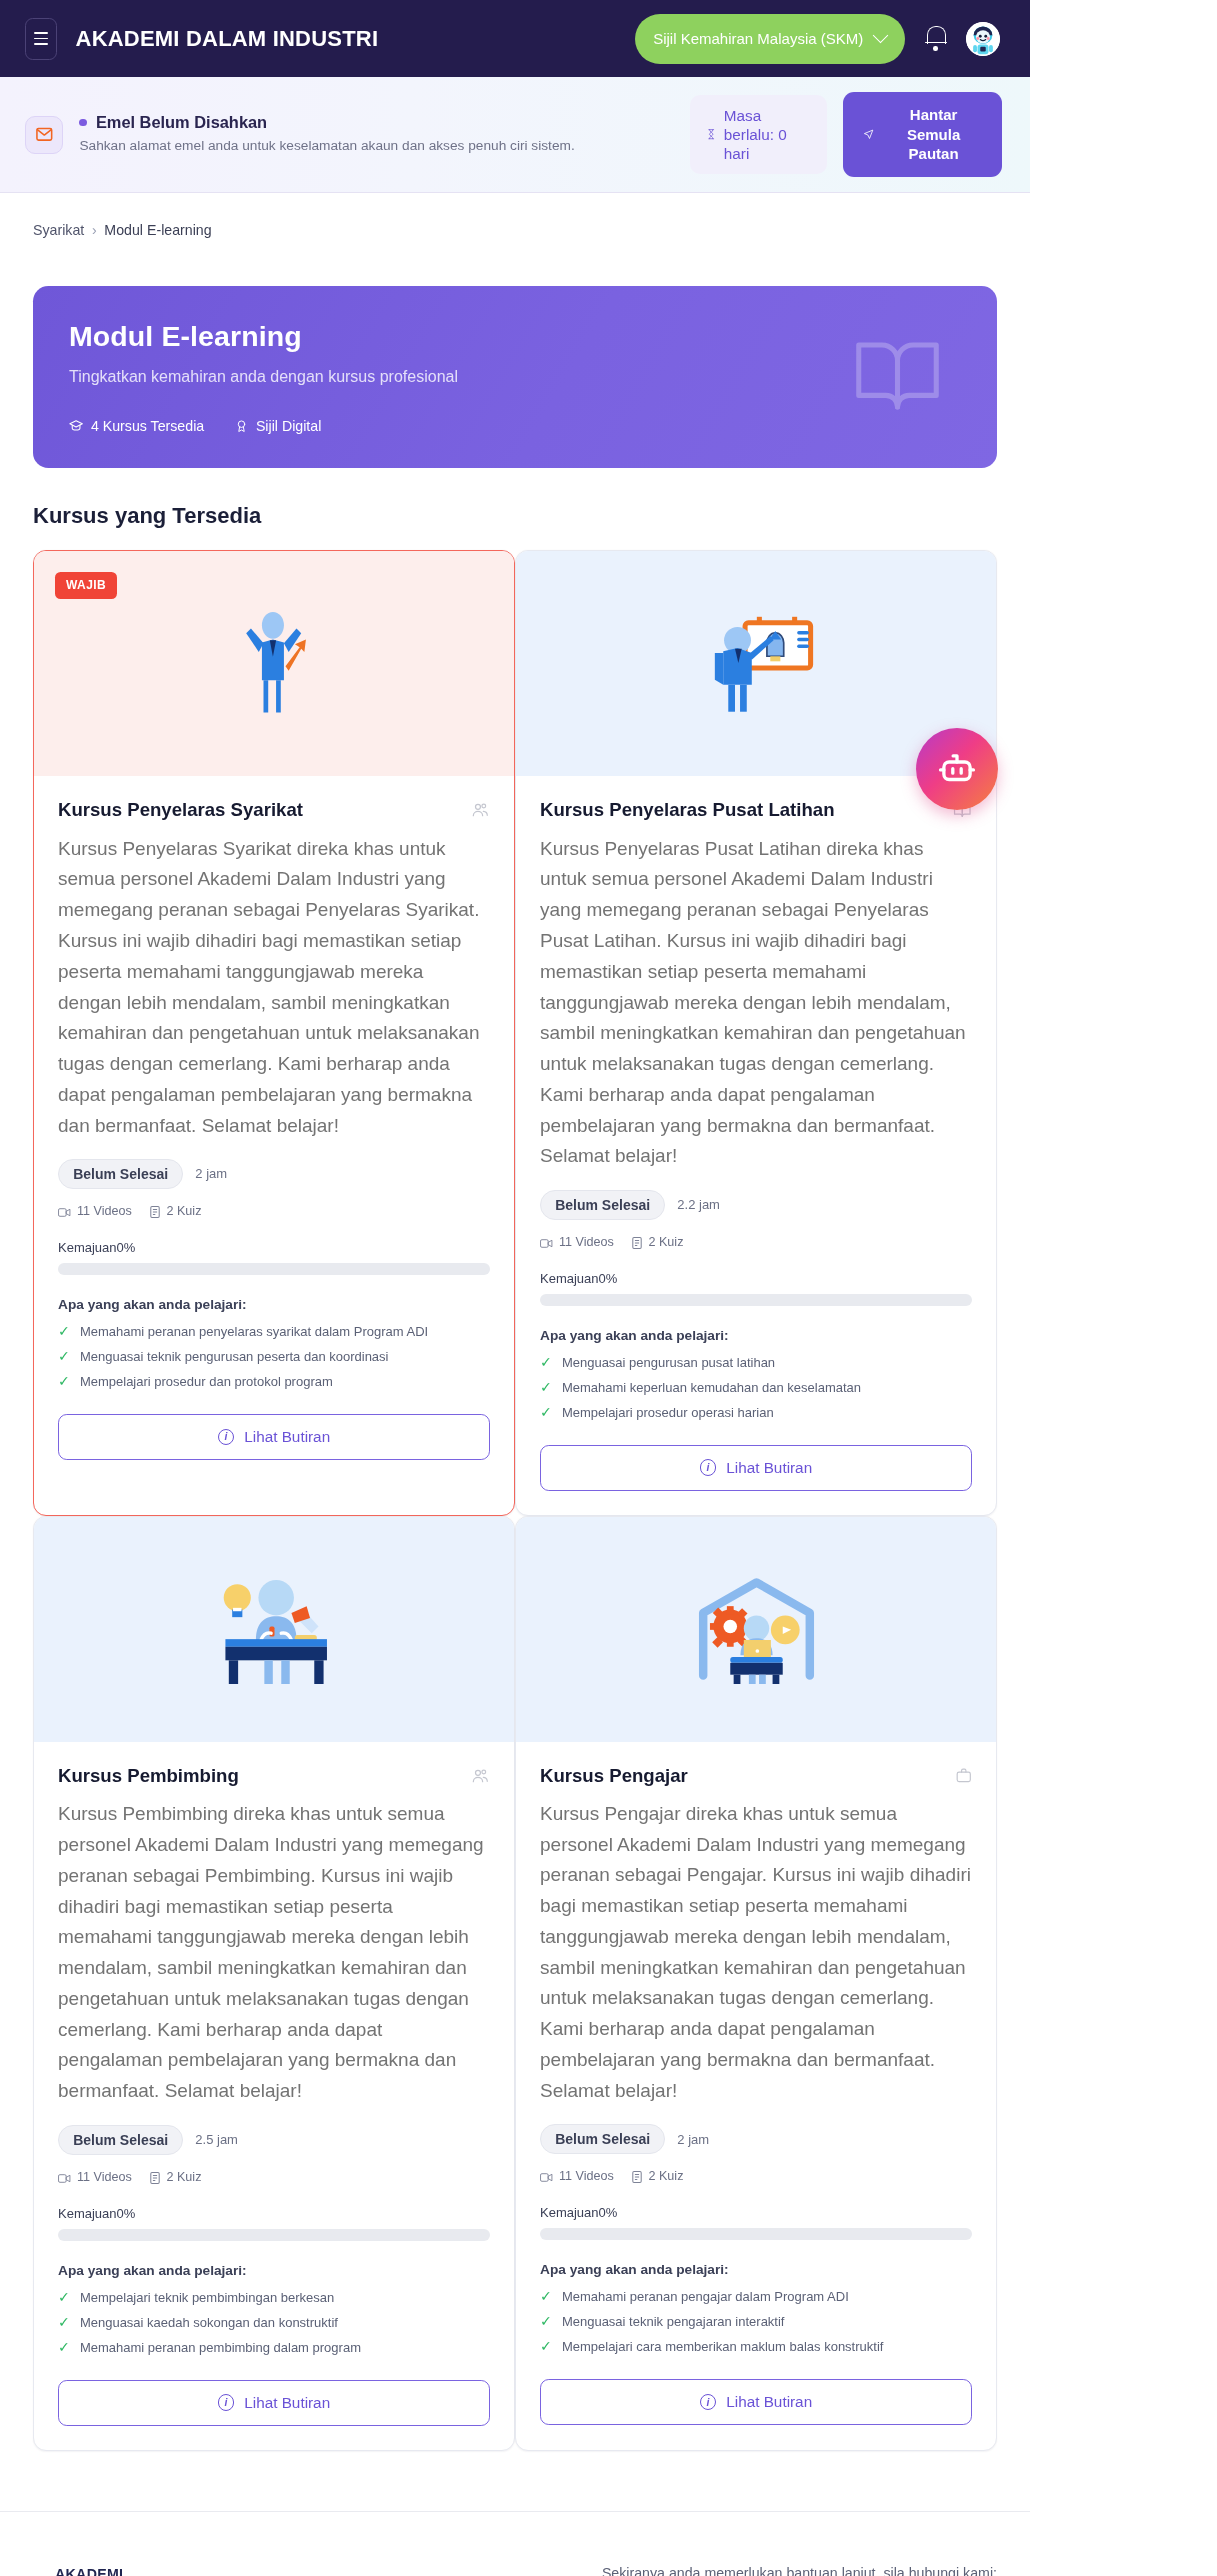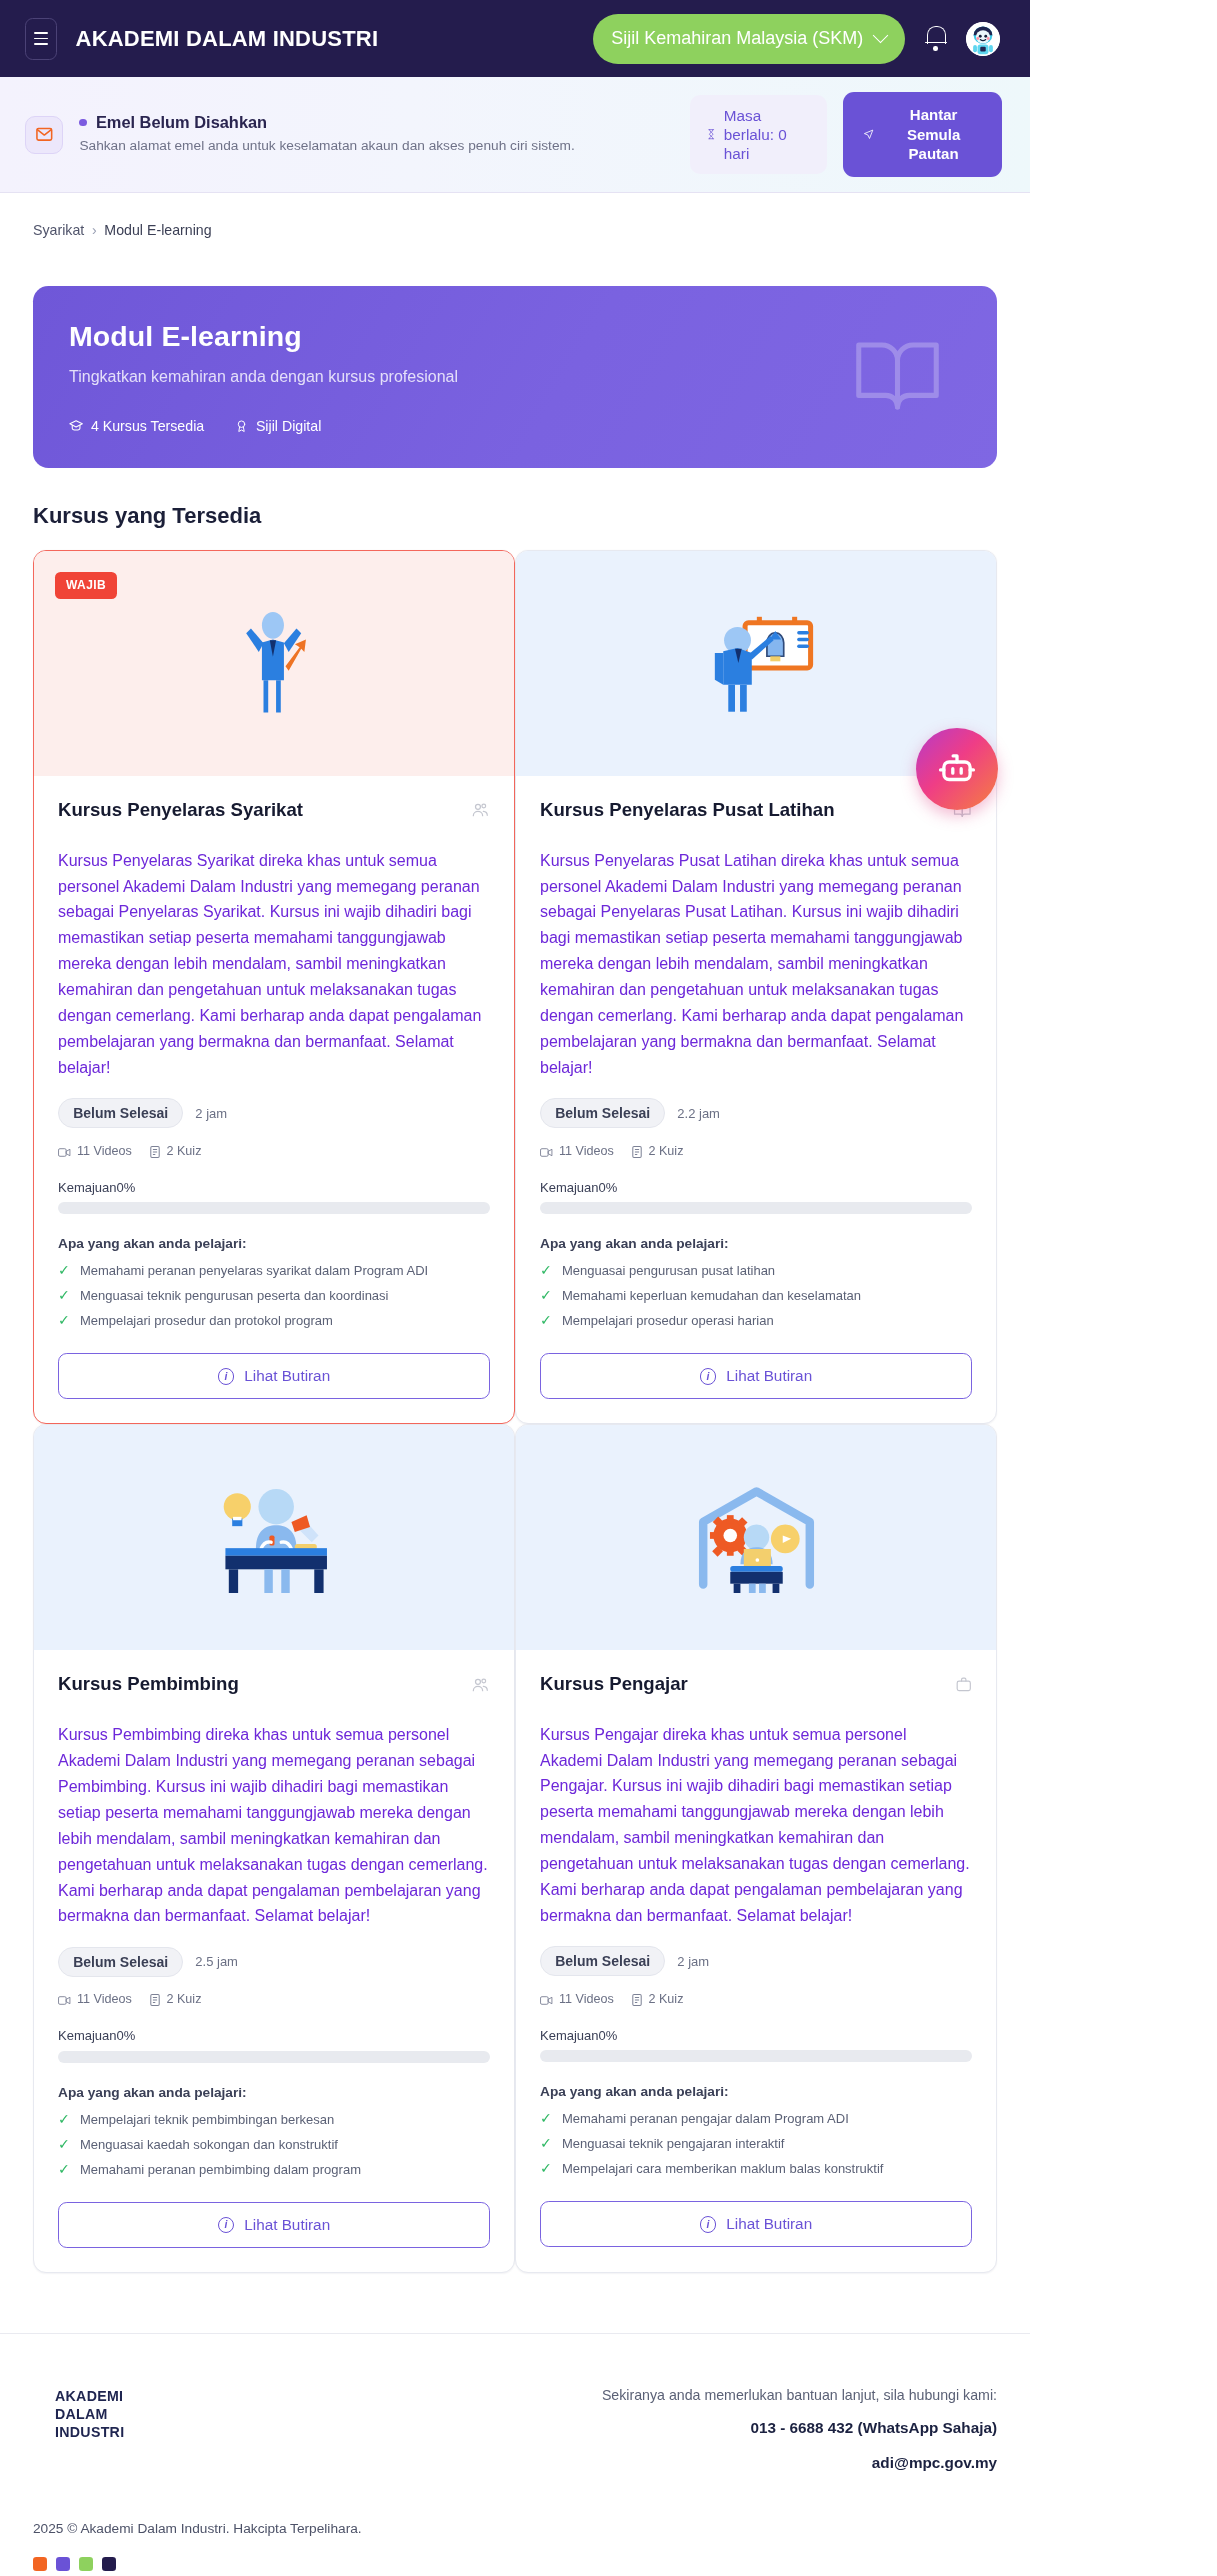--- a/index.html
+++ b/index.html
@@ -22,21 +22,21 @@
     display:flex;align-items:center;justify-content:center;flex-direction:column;gap:3.8px;
     cursor:pointer;
   }
   .hamburger i{display:block;width:14.2px;height:1.6px;background:#fff;border-radius:1.1px;}
   .brand{
     color:#fff;font-size:22px;font-weight:700;letter-spacing:0.2px;margin-left:18.6px;white-space:nowrap;
   }
   .nav-right{margin-left:auto;display:flex;align-items:center;gap:18.6px;}
   .skm-pill{
     background:#8ed15e;color:#fff;border-radius:33px;padding:0 18.6px;height:50px;
-    display:flex;align-items:center;gap:12px;font-size:18px;font-weight:400;cursor:pointer;
+    display:flex;align-items:center;gap:12px;font-size:15px;font-weight:400;cursor:pointer;
     white-space:nowrap;
   }
   .chev{width:11px;height:11px;border-right:1.6px solid #fff;border-bottom:1.6px solid #fff;transform:rotate(45deg) translate(-2.2px,-2.2px);}
   .bell{width:24px;height:28.5px;position:relative;cursor:pointer;}
   .bell:before{
     content:"";position:absolute;left:3.3px;top:2.2px;width:17.5px;height:16.4px;
     border:1.6px solid #fff;border-bottom:none;border-radius:8.8px 8.8px 0 0;
   }
   .bell:after{
     content:"";position:absolute;left:1.1px;top:17.5px;width:22px;height:1.6px;background:#fff;border-radius:1.1px;
@@ -102,21 +102,21 @@
   .thumb{height:225px;display:flex;align-items:center;justify-content:center;position:relative;background:#eaf2fd;}
   .thumb.req{background:#fdeeec;}
   .badge-wajib{
     position:absolute;left:21px;top:21px;background:#f04437;color:#fff;font-size:12px;font-weight:700;
     letter-spacing:0.4px;border-radius:5.5px;padding:6.6px 11px;
   }
   .card-body{padding:23px 24px 24px;display:flex;flex-direction:column;flex:1;}
   .card-head{display:flex;align-items:flex-start;justify-content:space-between;gap:11px;}
   .card-title{font-size:18.6px;font-weight:700;color:#161a30;line-height:1.2;}
   .card-icon{flex:0 0 auto;opacity:.45;margin-top:2.2px;}
-  .card-desc{font-size:16px;line-height:1.62;color:#6d28d9;margin-top:26px;}
+  .card-desc{font-size:19px;line-height:1.62;color:#737373;margin-top:12px;}
   .chips{display:flex;align-items:center;gap:12px;margin-top:17.5px;}
   .chip{background:#f1f2f6;border:0.5px solid #e4e6ed;border-radius:22px;padding:6px 14.2px;font-size:14px;color:#3a3f55;font-weight:700;}
   .dur{font-size:13px;color:#6b7085;}
   .counts{display:flex;align-items:center;gap:18.6px;margin-top:15.3px;font-size:12.6px;color:#6b7085;}
   .counts span{display:flex;align-items:flex-end;gap:6px;}
   .prog-row{display:flex;align-items:center;justify-content:flex-start;margin-top:22px;font-size:13px;color:#3b4057;}
   .prog-pct{font-weight:400;color:#3b4057;}
   .bar{height:12px;background:#e8eaef;border-radius:11px;margin-top:7.7px;overflow:hidden;}
   .bar i{display:block;height:100%;background:#6a52d6;border-radius:11px;}
   .learn-title{font-size:13.7px;color:#3b4057;margin-top:22px;font-weight:700;}

